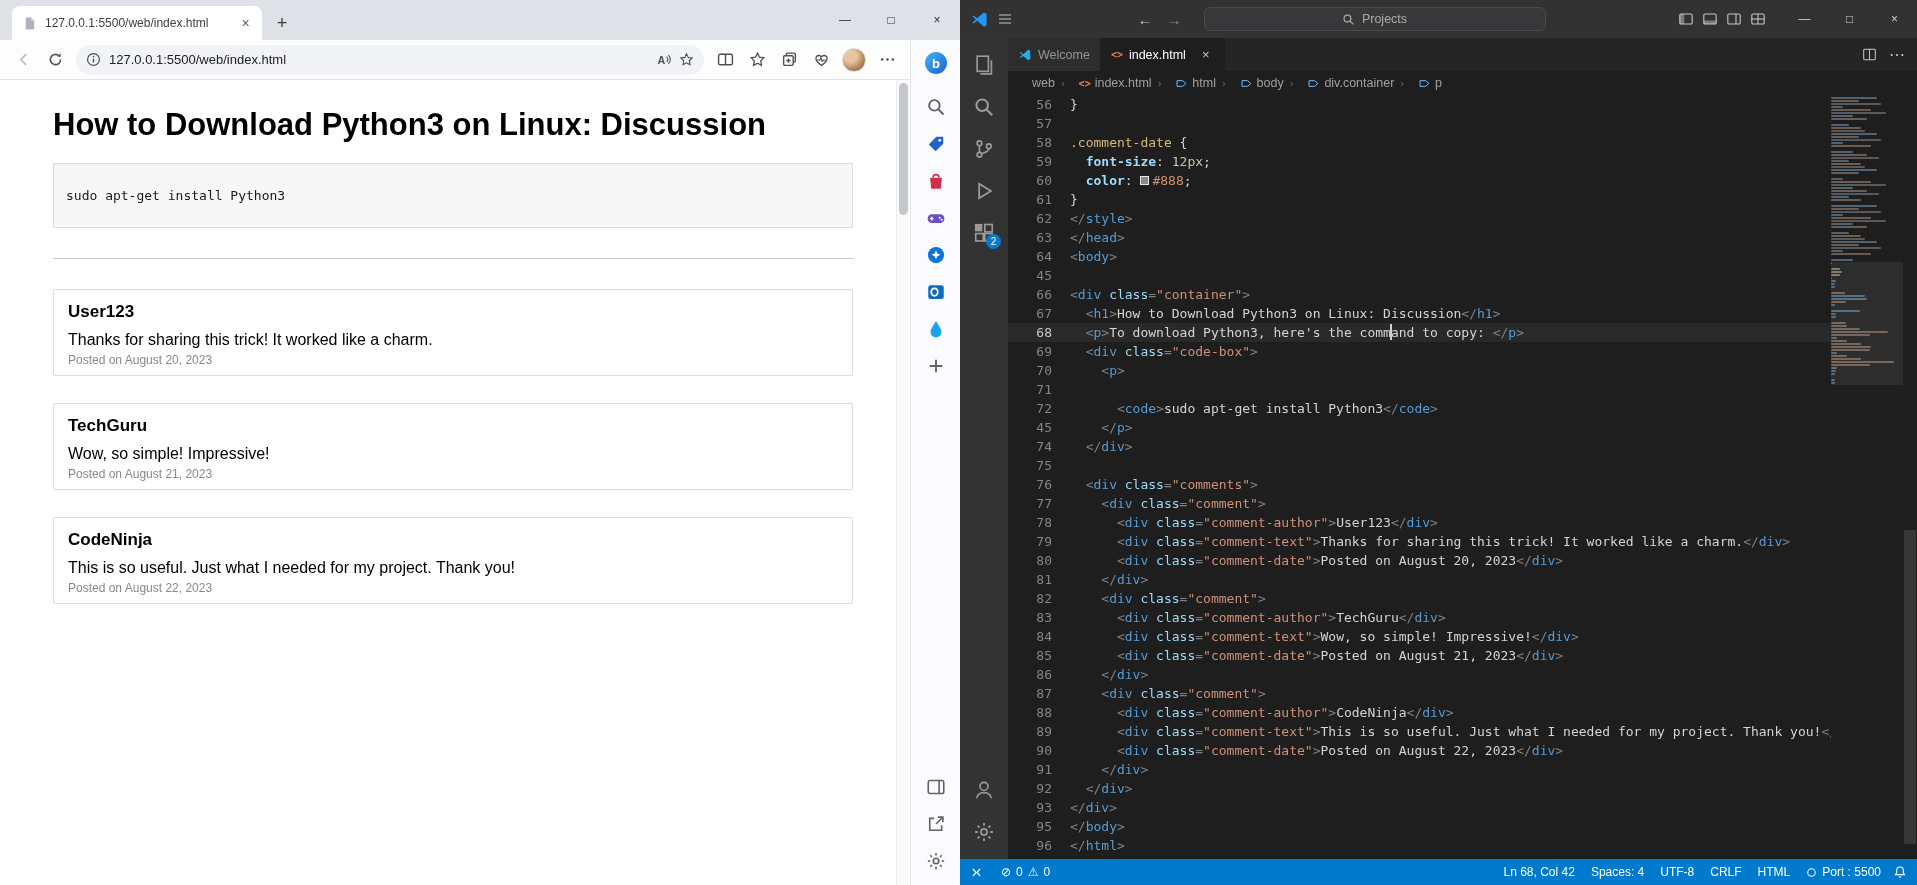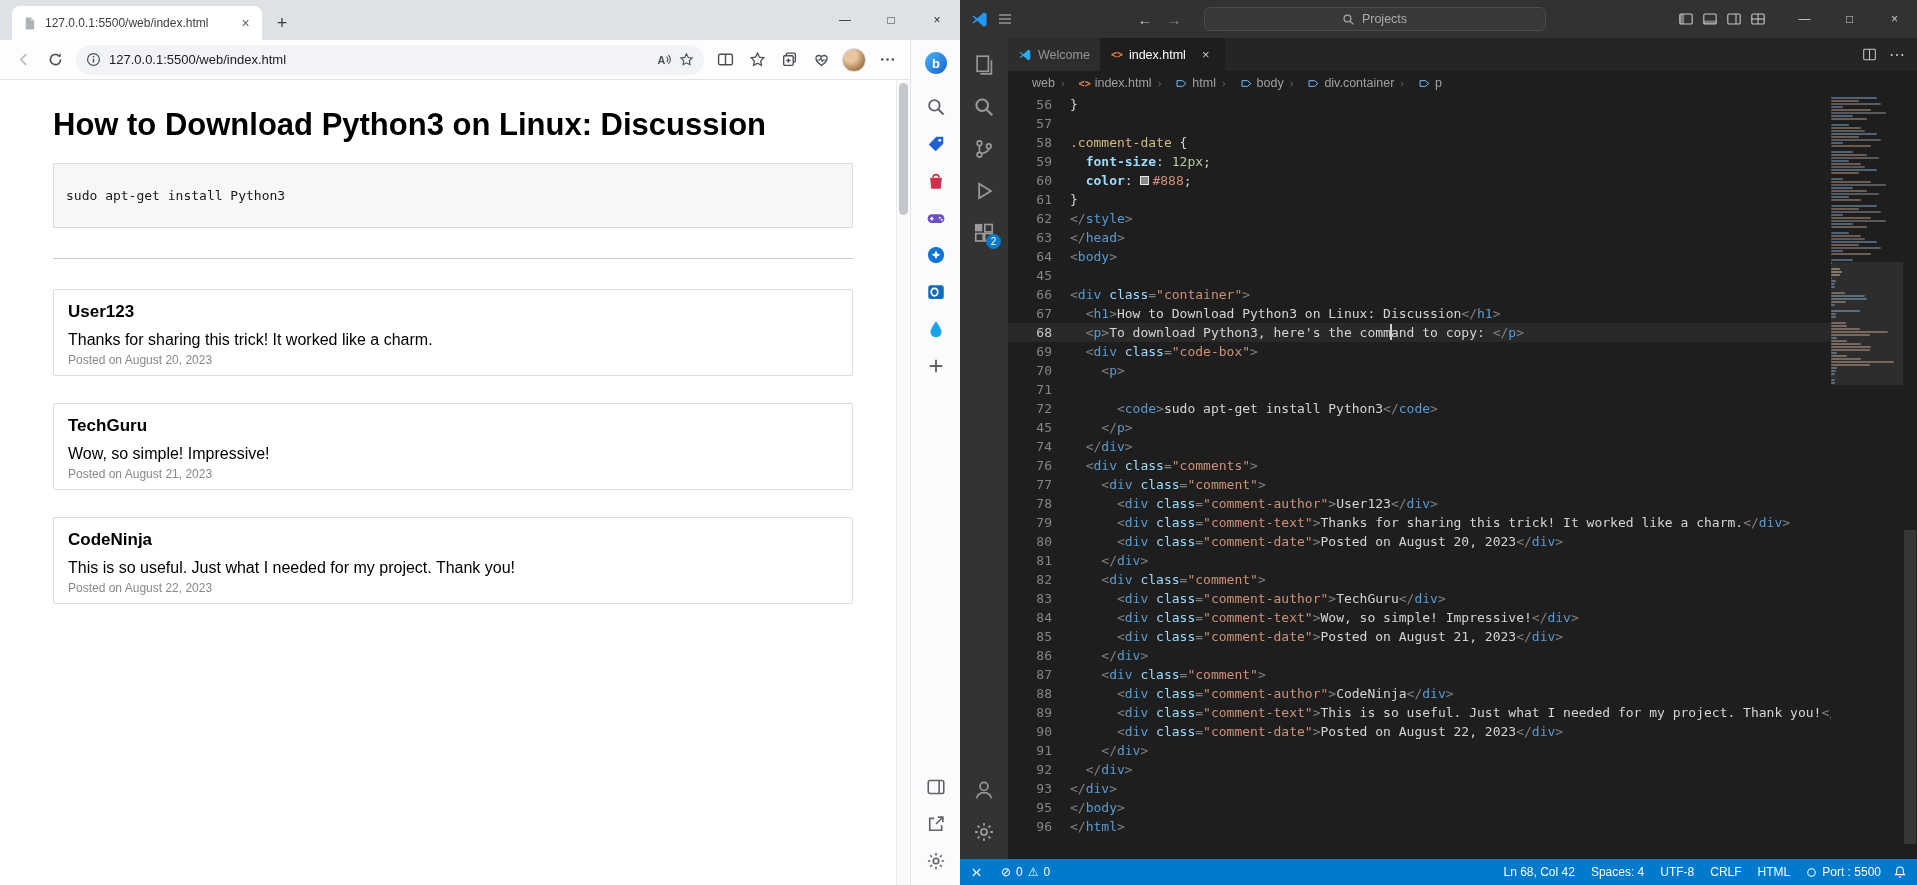--- a/index.html
+++ b/index.html
@@ -521,20 +521,21 @@
             <div class="vl"><div class="vl-num">45</div><div class="vl-code"></div></div>
             <div class="vl"><div class="vl-num">66</div><div class="vl-code"><span class="tk-pu">&lt;</span><span class="tk-tg">div</span><span class="tk-pl"> </span><span class="tk-at">class</span><span class="tk-pu">=</span><span class="tk-st">"container"</span><span class="tk-pu">&gt;</span></div></div>
             <div class="vl"><div class="vl-num">67</div><div class="vl-code"><span class="tk-pl">  </span><span class="tk-pu">&lt;</span><span class="tk-tg">h1</span><span class="tk-pu">&gt;</span><span class="tk-tx">How to Download Python3 on Linux: Discussion</span><span class="tk-pu">&lt;/</span><span class="tk-tg">h1</span><span class="tk-pu">&gt;</span></div></div>
             <div class="vl cur"><div class="vl-num">68</div><div class="vl-code"><span class="tk-pl">  </span><span class="tk-pu">&lt;</span><span class="tk-tg">p</span><span class="tk-pu">&gt;</span><span class="tk-tx">To download Python3, here's the comm</span><span class="caret"></span><span class="tk-tx">and to copy: </span><span class="tk-pu">&lt;/</span><span class="tk-tg">p</span><span class="tk-pu">&gt;</span></div></div>
             <div class="vl"><div class="vl-num">69</div><div class="vl-code"><span class="tk-pl">  </span><span class="tk-pu">&lt;</span><span class="tk-tg">div</span><span class="tk-pl"> </span><span class="tk-at">class</span><span class="tk-pu">=</span><span class="tk-st">"code-box"</span><span class="tk-pu">&gt;</span></div></div>
             <div class="vl"><div class="vl-num">70</div><div class="vl-code"><span class="tk-pl">    </span><span class="tk-pu">&lt;</span><span class="tk-tg">p</span><span class="tk-pu">&gt;</span></div></div>
             <div class="vl"><div class="vl-num">71</div><div class="vl-code"></div></div>
             <div class="vl"><div class="vl-num">72</div><div class="vl-code"><span class="tk-pl">      </span><span class="tk-pu">&lt;</span><span class="tk-tg">code</span><span class="tk-pu">&gt;</span><span class="tk-tx">sudo apt-get install Python3</span><span class="tk-pu">&lt;/</span><span class="tk-tg">code</span><span class="tk-pu">&gt;</span></div></div>
             <div class="vl"><div class="vl-num">45</div><div class="vl-code"><span class="tk-pl">    </span><span class="tk-pu">&lt;/</span><span class="tk-tg">p</span><span class="tk-pu">&gt;</span></div></div>
             <div class="vl"><div class="vl-num">74</div><div class="vl-code"><span class="tk-pl">  </span><span class="tk-pu">&lt;/</span><span class="tk-tg">div</span><span class="tk-pu">&gt;</span></div></div>
+            <div class="vl"><div class="vl-num">75</div><div class="vl-code"></div></div>
             <div class="vl"><div class="vl-num">76</div><div class="vl-code"><span class="tk-pl">  </span><span class="tk-pu">&lt;</span><span class="tk-tg">div</span><span class="tk-pl"> </span><span class="tk-at">class</span><span class="tk-pu">=</span><span class="tk-st">"comments"</span><span class="tk-pu">&gt;</span></div></div>
             <div class="vl"><div class="vl-num">77</div><div class="vl-code"><span class="tk-pl">    </span><span class="tk-pu">&lt;</span><span class="tk-tg">div</span><span class="tk-pl"> </span><span class="tk-at">class</span><span class="tk-pu">=</span><span class="tk-st">"comment"</span><span class="tk-pu">&gt;</span></div></div>
             <div class="vl"><div class="vl-num">78</div><div class="vl-code"><span class="tk-pl">      </span><span class="tk-pu">&lt;</span><span class="tk-tg">div</span><span class="tk-pl"> </span><span class="tk-at">class</span><span class="tk-pu">=</span><span class="tk-st">"comment-author"</span><span class="tk-pu">&gt;</span><span class="tk-tx">User123</span><span class="tk-pu">&lt;/</span><span class="tk-tg">div</span><span class="tk-pu">&gt;</span></div></div>
             <div class="vl"><div class="vl-num">79</div><div class="vl-code"><span class="tk-pl">      </span><span class="tk-pu">&lt;</span><span class="tk-tg">div</span><span class="tk-pl"> </span><span class="tk-at">class</span><span class="tk-pu">=</span><span class="tk-st">"comment-text"</span><span class="tk-pu">&gt;</span><span class="tk-tx">Thanks for sharing this trick! It worked like a charm.</span><span class="tk-pu">&lt;/</span><span class="tk-tg">div</span><span class="tk-pu">&gt;</span></div></div>
             <div class="vl"><div class="vl-num">80</div><div class="vl-code"><span class="tk-pl">      </span><span class="tk-pu">&lt;</span><span class="tk-tg">div</span><span class="tk-pl"> </span><span class="tk-at">class</span><span class="tk-pu">=</span><span class="tk-st">"comment-date"</span><span class="tk-pu">&gt;</span><span class="tk-tx">Posted on August 20, 2023</span><span class="tk-pu">&lt;/</span><span class="tk-tg">div</span><span class="tk-pu">&gt;</span></div></div>
             <div class="vl"><div class="vl-num">81</div><div class="vl-code"><span class="tk-pl">    </span><span class="tk-pu">&lt;/</span><span class="tk-tg">div</span><span class="tk-pu">&gt;</span></div></div>
             <div class="vl"><div class="vl-num">82</div><div class="vl-code"><span class="tk-pl">    </span><span class="tk-pu">&lt;</span><span class="tk-tg">div</span><span class="tk-pl"> </span><span class="tk-at">class</span><span class="tk-pu">=</span><span class="tk-st">"comment"</span><span class="tk-pu">&gt;</span></div></div>
             <div class="vl"><div class="vl-num">83</div><div class="vl-code"><span class="tk-pl">      </span><span class="tk-pu">&lt;</span><span class="tk-tg">div</span><span class="tk-pl"> </span><span class="tk-at">class</span><span class="tk-pu">=</span><span class="tk-st">"comment-author"</span><span class="tk-pu">&gt;</span><span class="tk-tx">TechGuru</span><span class="tk-pu">&lt;/</span><span class="tk-tg">div</span><span class="tk-pu">&gt;</span></div></div>
             <div class="vl"><div class="vl-num">84</div><div class="vl-code"><span class="tk-pl">      </span><span class="tk-pu">&lt;</span><span class="tk-tg">div</span><span class="tk-pl"> </span><span class="tk-at">class</span><span class="tk-pu">=</span><span class="tk-st">"comment-text"</span><span class="tk-pu">&gt;</span><span class="tk-tx">Wow, so simple! Impressive!</span><span class="tk-pu">&lt;/</span><span class="tk-tg">div</span><span class="tk-pu">&gt;</span></div></div>
             <div class="vl"><div class="vl-num">85</div><div class="vl-code"><span class="tk-pl">      </span><span class="tk-pu">&lt;</span><span class="tk-tg">div</span><span class="tk-pl"> </span><span class="tk-at">class</span><span class="tk-pu">=</span><span class="tk-st">"comment-date"</span><span class="tk-pu">&gt;</span><span class="tk-tx">Posted on August 21, 2023</span><span class="tk-pu">&lt;/</span><span class="tk-tg">div</span><span class="tk-pu">&gt;</span></div></div>

